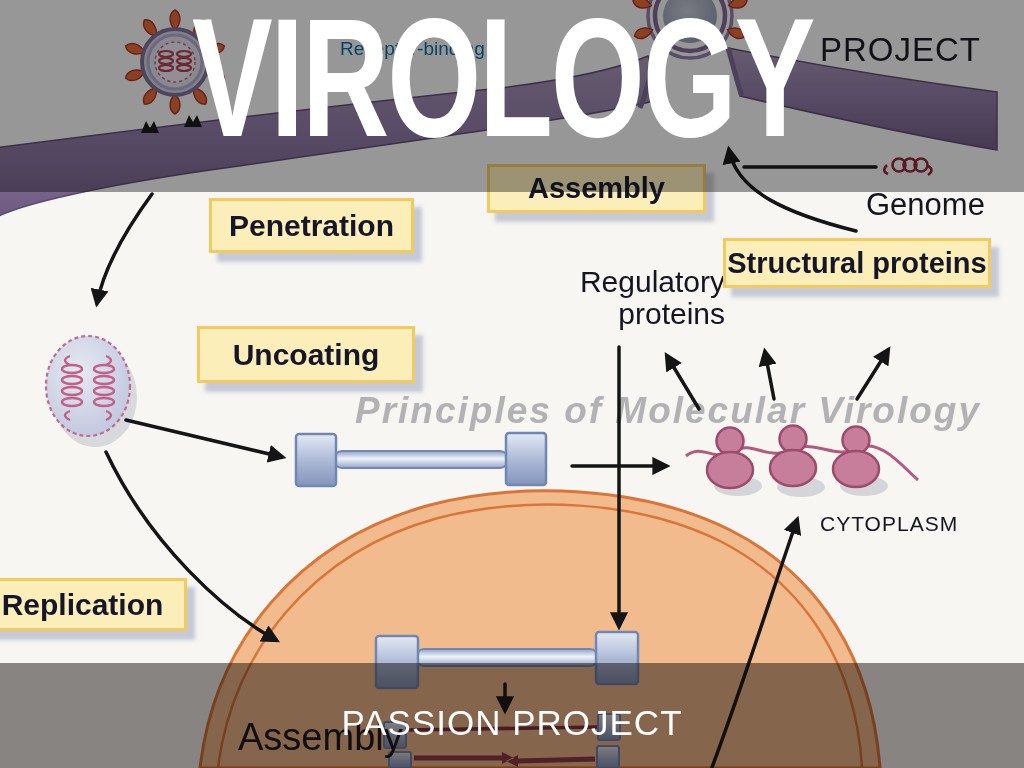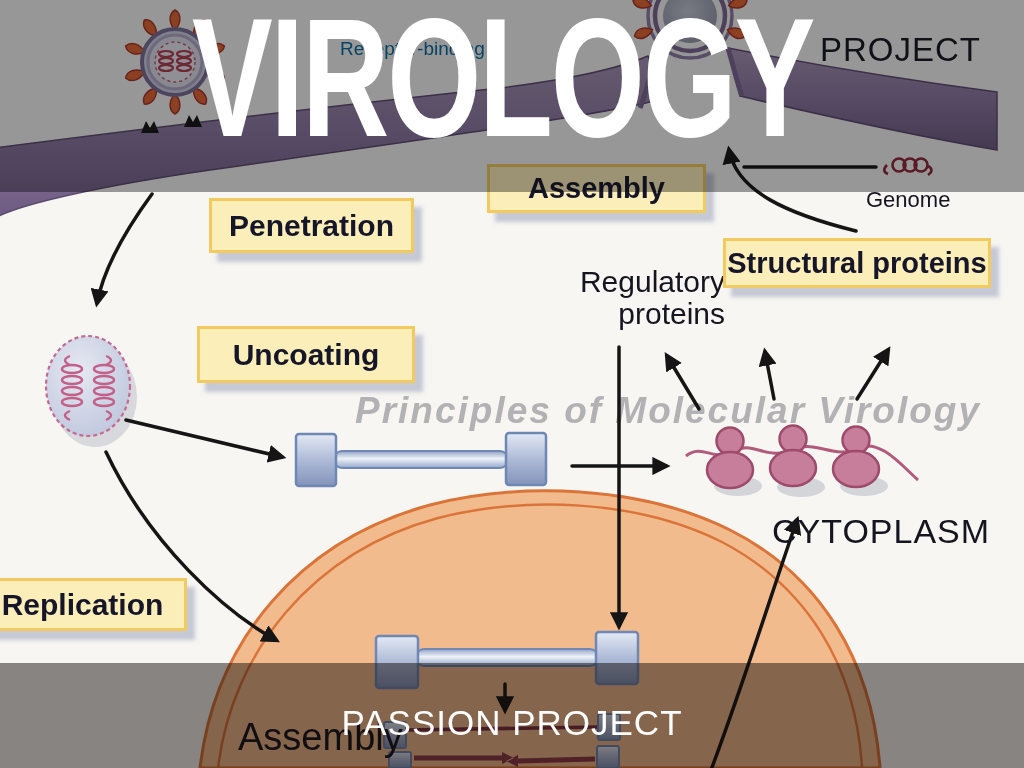--- a/index.html
+++ b/index.html
@@ -7,24 +7,24 @@
        background:#f7f6f3;font-family:"Liberation Sans",sans-serif;}
   .abs{position:absolute;}
   #artwork{position:absolute;left:0;top:0;z-index:1;}
   
   .watermark{z-index:1;left:355px;top:390px;font-size:37px;font-style:italic;font-weight:bold;
      letter-spacing:2px;color:rgba(122,122,128,0.55);white-space:nowrap;}
   
   .dlabel{z-index:2;color:#15151f;white-space:nowrap;}
   .lbl-receptor{left:340px;top:38px;font-size:19px;color:#0369a1;z-index:2;}
   .lbl-membrane{left:820px;top:31px;font-size:33px;letter-spacing:1px;}
-  .lbl-genome{left:866px;top:187px;font-size:22px;}
+  .lbl-genome{left:866px;top:187px;font-size:31px;}
   .lbl-regulatory{left:515px;top:266px;width:210px;font-size:30px;line-height:1.07;
      text-align:right;white-space:normal;}
-  .lbl-cytoplasm{left:772px;top:512px;font-size:34px;letter-spacing:1px;}
+  .lbl-cytoplasm{left:820px;top:512px;font-size:21px;letter-spacing:1px;}
   .lbl-nucleus{left:238px;top:716px;font-size:38px;}
   
   .ybox{z-index:2;background:#fceeb8;border:3px solid #f2ca60;color:#16162a;
      display:flex;align-items:center;justify-content:center;font-weight:bold;
      box-shadow:8px 9px 4px rgba(148,158,184,0.5);box-sizing:border-box;white-space:nowrap;}
   .box-assembly{left:487px;top:164px;width:219px;height:49px;font-size:29px;}
   .box-penetration{left:209px;top:198px;width:205px;height:55px;font-size:30px;}
   .box-structural{left:723px;top:238px;width:268px;height:50px;font-size:29px;}
   .box-uncoating{left:197px;top:326px;width:218px;height:57px;font-size:30px;}
   .box-replication{left:-22px;top:578px;width:209px;height:53px;font-size:30px;}

